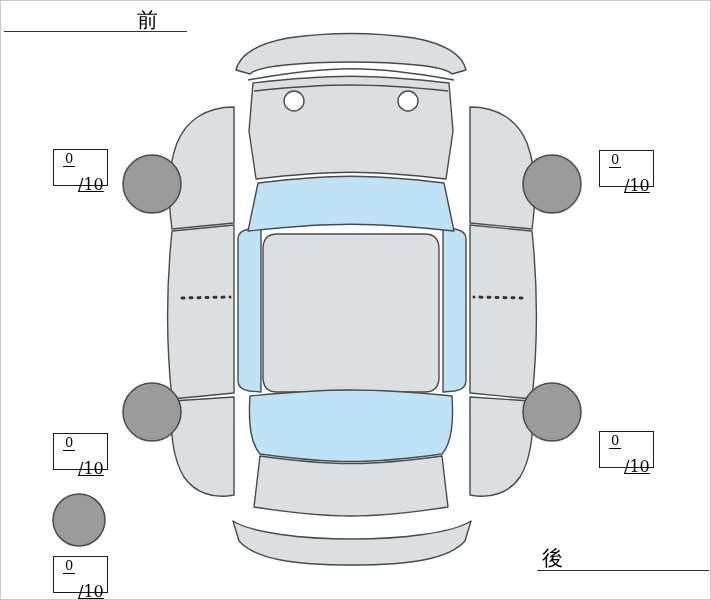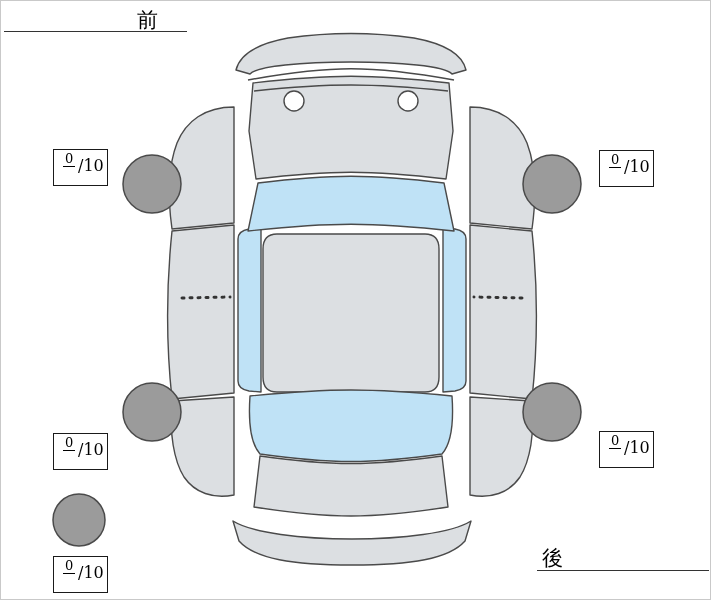--- a/index.html
+++ b/index.html
@@ -24,21 +24,21 @@
   .label-rear{position:absolute;left:541px;top:543px;font-size:21px;letter-spacing:1px;}
   .line-rear{position:absolute;left:536px;top:569px;width:172px;height:0;border-top:1px solid #333;}
 
   
   .score-box{
     position:absolute;width:55px;height:37px;background:#fff;
     border:1.5px solid #1a1a1a;box-sizing:border-box;
     font-family:"DejaVu Serif", serif;
   }
   .score-box .num{position:absolute;left:9px;top:1px;font-size:13px;line-height:15px;border-bottom:1px solid #000;padding:0 2px;}
-  .score-box .den{position:absolute;left:24px;top:6px;font-size:16px;line-height:20px;}
+  .score-box .den{position:absolute;left:24px;top:25px;font-size:16px;line-height:20px;text-decoration:underline;}
   .sb-front-left{left:52px;top:148px;}
   .sb-front-right{left:598px;top:149px;}
   .sb-rear-left{left:52px;top:432px;}
   .sb-rear-right{left:598px;top:430px;}
   .sb-spare{left:52px;top:555px;}
 </style>
 </head>
 <body>
 
 <div class="stage">

